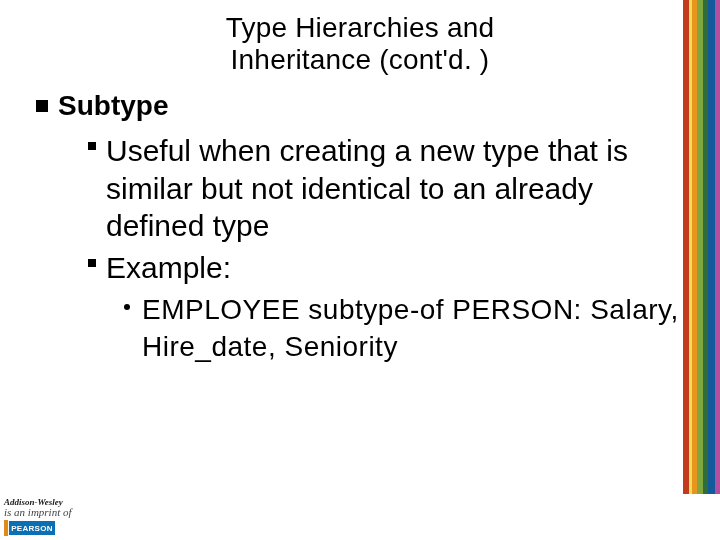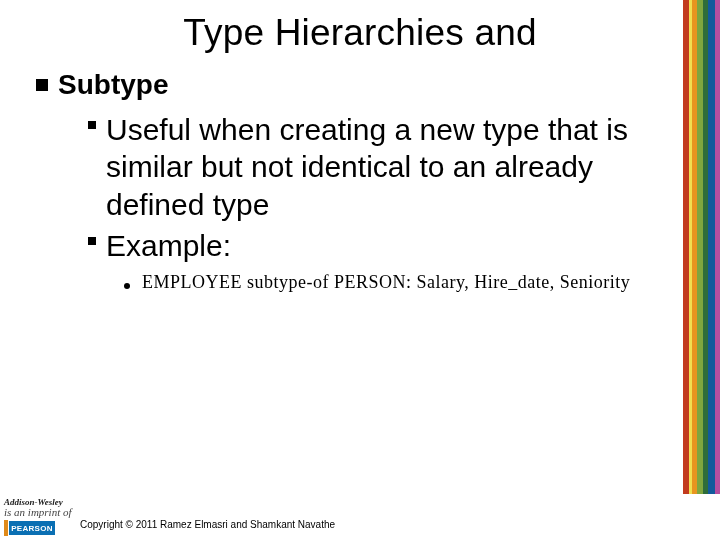--- a/index.html
+++ b/index.html
@@ -22,21 +22,21 @@
   .s1 { width: 6px; background: #c23b1e; }
   .s2 { width: 3px; background: #f0e050; }
   .s3 { width: 5px; background: #e8951f; }
   .s4 { width: 6px; background: #7fa63f; }
   .s5 { width: 5px; background: #2f6d3a; }
   .s6 { width: 7px; background: #125a9c; }
   .s7 { width: 5px; background: #b44fa0; }
 
   .title {
     text-align: center;
-    font-size: 37px;
+    font-size: 28px;
     font-weight: 400;
     padding-top: 12px;
     line-height: 1.15;
     letter-spacing: 0.2px;
   }
 
   .content { padding: 8px 36px 0 36px; }
 
   .lvl1 { margin-top: 6px; }
   .lvl1-row { display: flex; align-items: flex-start; }
@@ -44,21 +44,21 @@
   .lvl1-text { font-size: 28px; font-weight: 700; }
 
   .lvl2 { margin: 10px 0 0 52px; }
   .lvl2-row { display: flex; align-items: flex-start; margin-bottom: 4px; }
   .sq-sm { width: 8px; height: 8px; background: #000; flex: 0 0 8px; margin-top: 10px; margin-right: 10px; }
   .lvl2-text { font-size: 30px; line-height: 1.25; font-weight: 400; }
 
   .lvl3 { margin: 6px 0 0 88px; }
   .lvl3-row { display: flex; align-items: flex-start; margin-bottom: 4px; }
   .dot { width: 6px; height: 6px; background: #000; border-radius: 50%; flex: 0 0 6px; margin-top: 12px; margin-right: 12px; }
-  .lvl3-text { font-size: 18px; line-height: 1.3; font-family: Liberation Serif, serif; letter-spacing: 0.5px; }
+  .lvl3-text { font-size: 28px; line-height: 1.3; font-family: Liberation Sans, sans-serif; letter-spacing: 0.5px; }
 
   .footer {
     position: absolute;
     left: 0;
     bottom: 0;
     width: 100%;
     height: 46px;
     background: #fff;
   }
   .logo-block {
@@ -114,20 +114,21 @@
     <div class="s2"></div>
     <div class="s3"></div>
     <div class="s4"></div>
     <div class="s5"></div>
     <div class="s6"></div>
     <div class="s7"></div>
 </div>
 
 <h1 class="title">
   <span>Type Hierarchies and</span><br>
+  <span>Inheritance (cont'd. )</span>
 </h1>
 
 <div class="content">
 
   <div class="lvl1">
     <div class="lvl1-row">
       <span class="sq"></span>
       <span class="lvl1-text">Subtype</span>
     </div>
   </div>
@@ -154,14 +155,13 @@
 
 <div class="footer">
   <div class="logo-block">
     <div class="aw">Addison-Wesley</div>
     <div class="aw-sub">is an imprint of</div>
     <div class="logo-row">
       <div class="p-side"></div>
       <div class="pearson">PEARSON</div>
     </div>
   </div>
-  <div class="copyright">Copyright © 2011 Ramez Elmasri and Shamkant Navathe</div>
 </div>
 
 </body></html>

